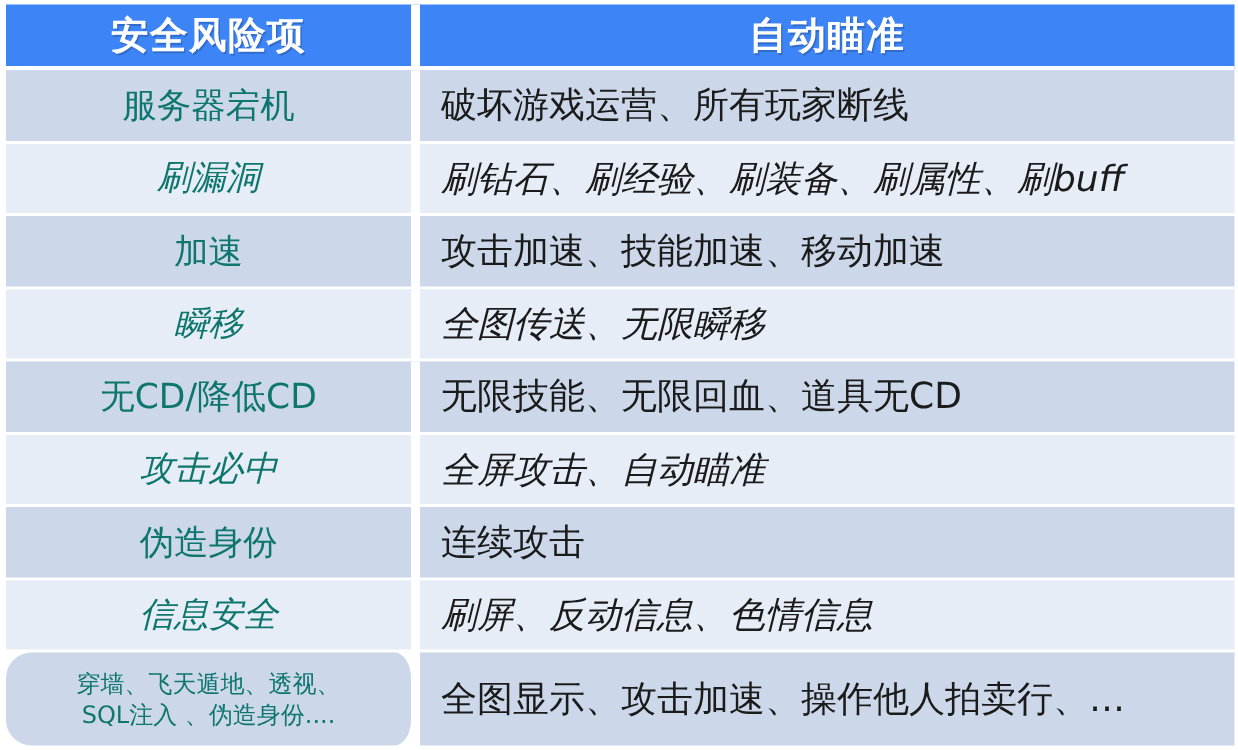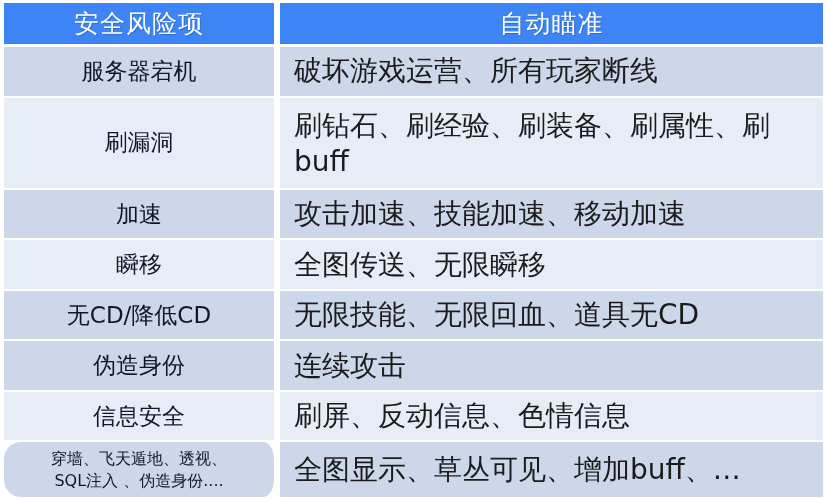--- a/index.html
+++ b/index.html
@@ -30,56 +30,56 @@
     table-layout: fixed;
   }
 
   col.col-risk { width: 276px; }
   col.col-gain { width: auto; }
 
   
   thead tr.hdr-row th {
     background: #3d84f7;
     color: #ffffff;
-    font-weight: normal;
+    font-weight: bold;
     font-size: 25px;
     text-align: center;
     vertical-align: middle;
     height: 41px;
     padding: 0 4px;
     letter-spacing: 1px;
     text-shadow: 1px 1px 0 rgba(0,0,0,0.18);
     border-bottom: 3px solid #ffffff;
   }
   thead tr.hdr-row th.hdr-risk {
     border-right: 6px solid #ffffff;
   }
 
   
   tbody tr td {
     vertical-align: middle;
     padding: 0 6px;
     border-bottom: 2px solid #ffffff;
   }
   tbody tr td.cell-risk {
-    color: #0f172a;
+    color: #0f766e;
     font-size: 23px;
     text-align: center;
     border-right: 6px solid #ffffff;
     white-space: nowrap;
   }
   tbody tr td.cell-gain {
     color: #1b1b1b;
-    font-size: 28px;
+    font-size: 24px;
     text-align: left;
     padding-left: 14px;
   }
 
   tbody tr.shade-a td { background: #ccd8e9; }
-  tbody tr.shade-b td { background: #e7edf7; }
+  tbody tr.shade-b td { background: #e7edf7; font-style: italic; }
 
   tbody tr.row-last td.cell-risk {
     font-size: 16px;
     line-height: 1.35;
     white-space: normal;
     border-radius: 17px;
   }
   tbody tr.row-last td { border-bottom: none; }
 
   .risk-line { display: block; }
@@ -121,34 +121,38 @@
       <tr class="shade-b">
         <td class="cell-risk">瞬移</td>
         <td class="cell-gain">全图传送、无限瞬移</td>
       </tr>
 
       <tr class="shade-a">
         <td class="cell-risk">无CD/降低CD</td>
         <td class="cell-gain">无限技能、无限回血、道具无CD</td>
       </tr>
 
+      <tr class="shade-b">
+        <td class="cell-risk">攻击必中</td>
+        <td class="cell-gain">全屏攻击、自动瞄准</td>
+      </tr>
 
       <tr class="shade-a">
         <td class="cell-risk">伪造身份</td>
         <td class="cell-gain">连续攻击</td>
       </tr>
 
       <tr class="shade-b">
         <td class="cell-risk">信息安全</td>
         <td class="cell-gain">刷屏、反动信息、色情信息</td>
       </tr>
 
       <tr class="shade-a row-last">
         <td class="cell-risk">
           <span class="risk-line">穿墙、飞天遁地、透视、</span>
           <span class="risk-line">SQL注入 、伪造身份....</span>
         </td>
-        <td class="cell-gain">全图显示、草丛可见、增加buff、…</td>
+        <td class="cell-gain">全图显示、攻击加速、操作他人拍卖行、…</td>
       </tr>
 
     </tbody>
   </table>
 </div>
 
 </body></html>

